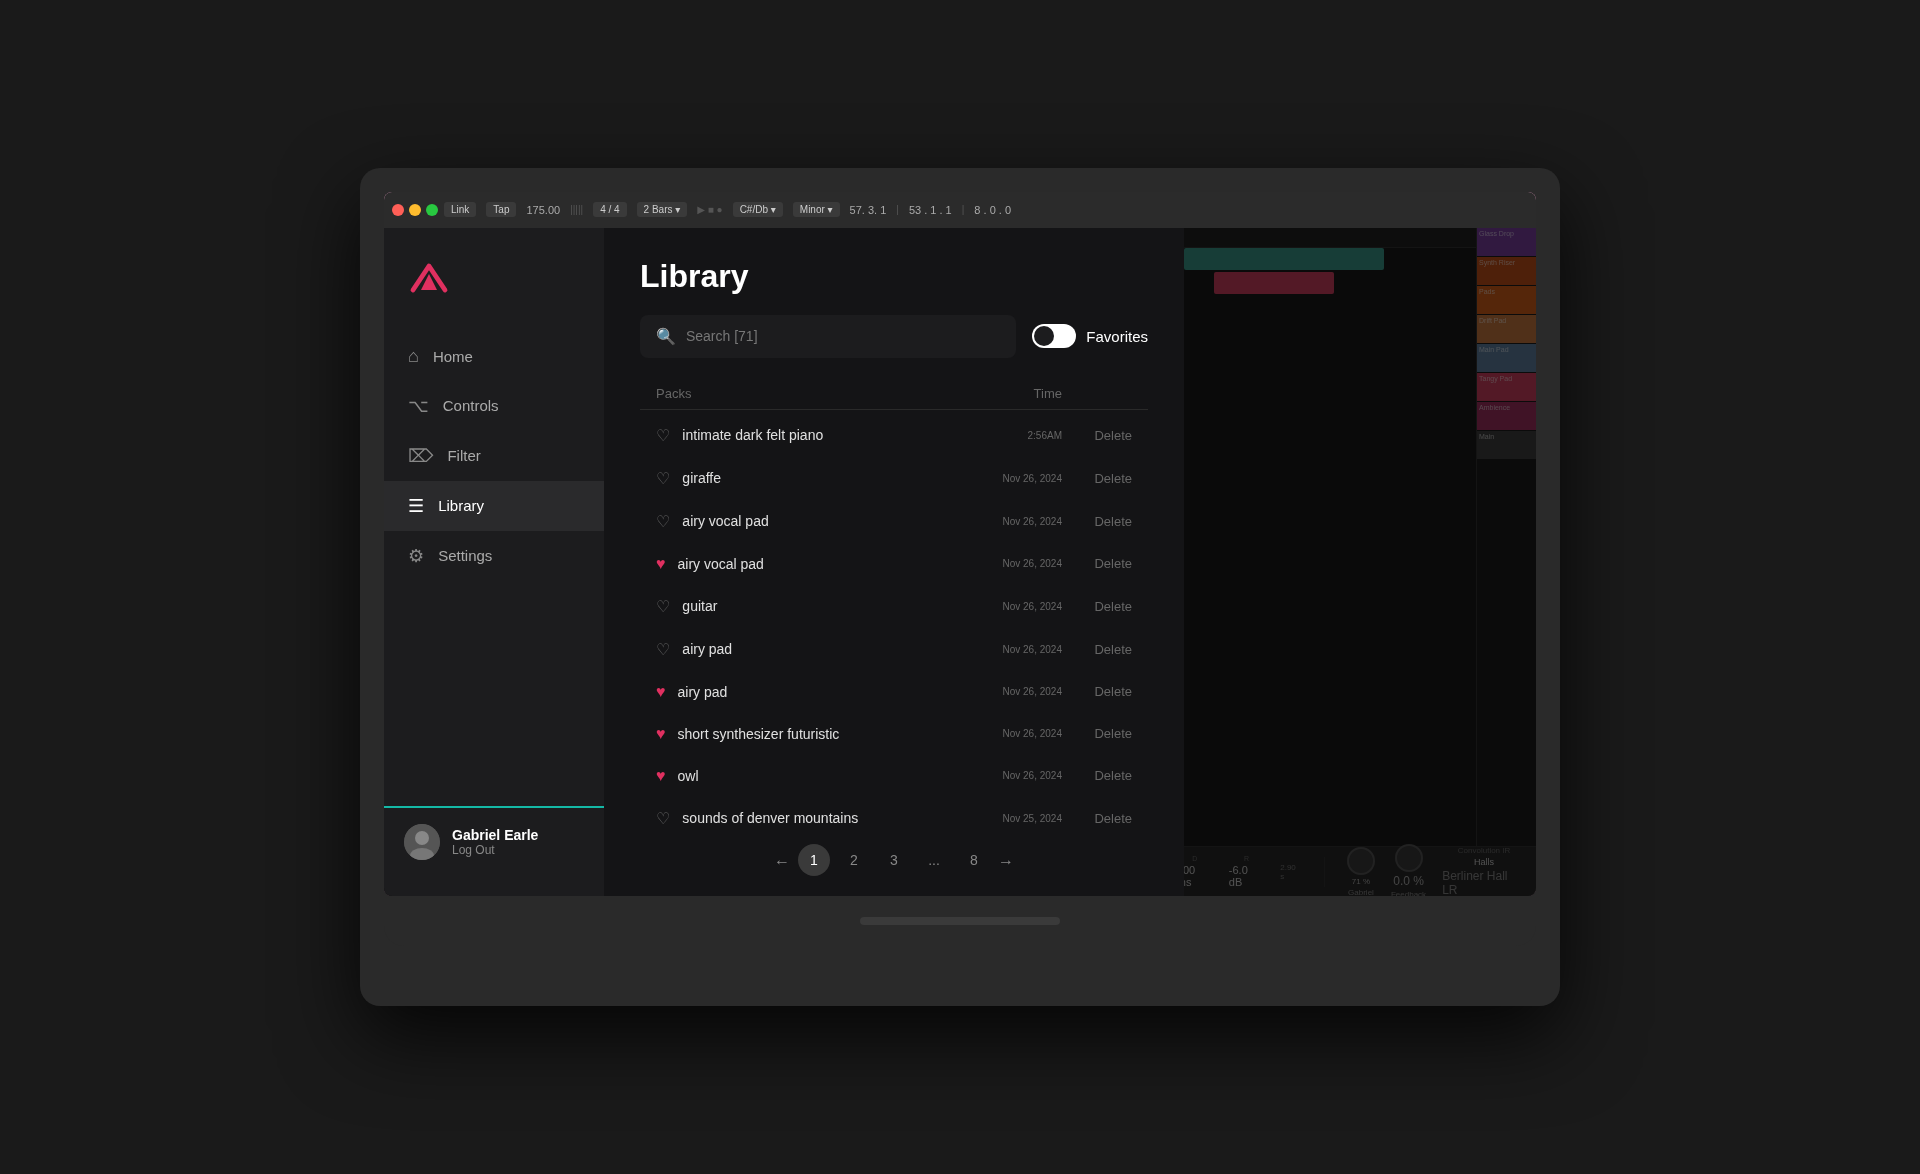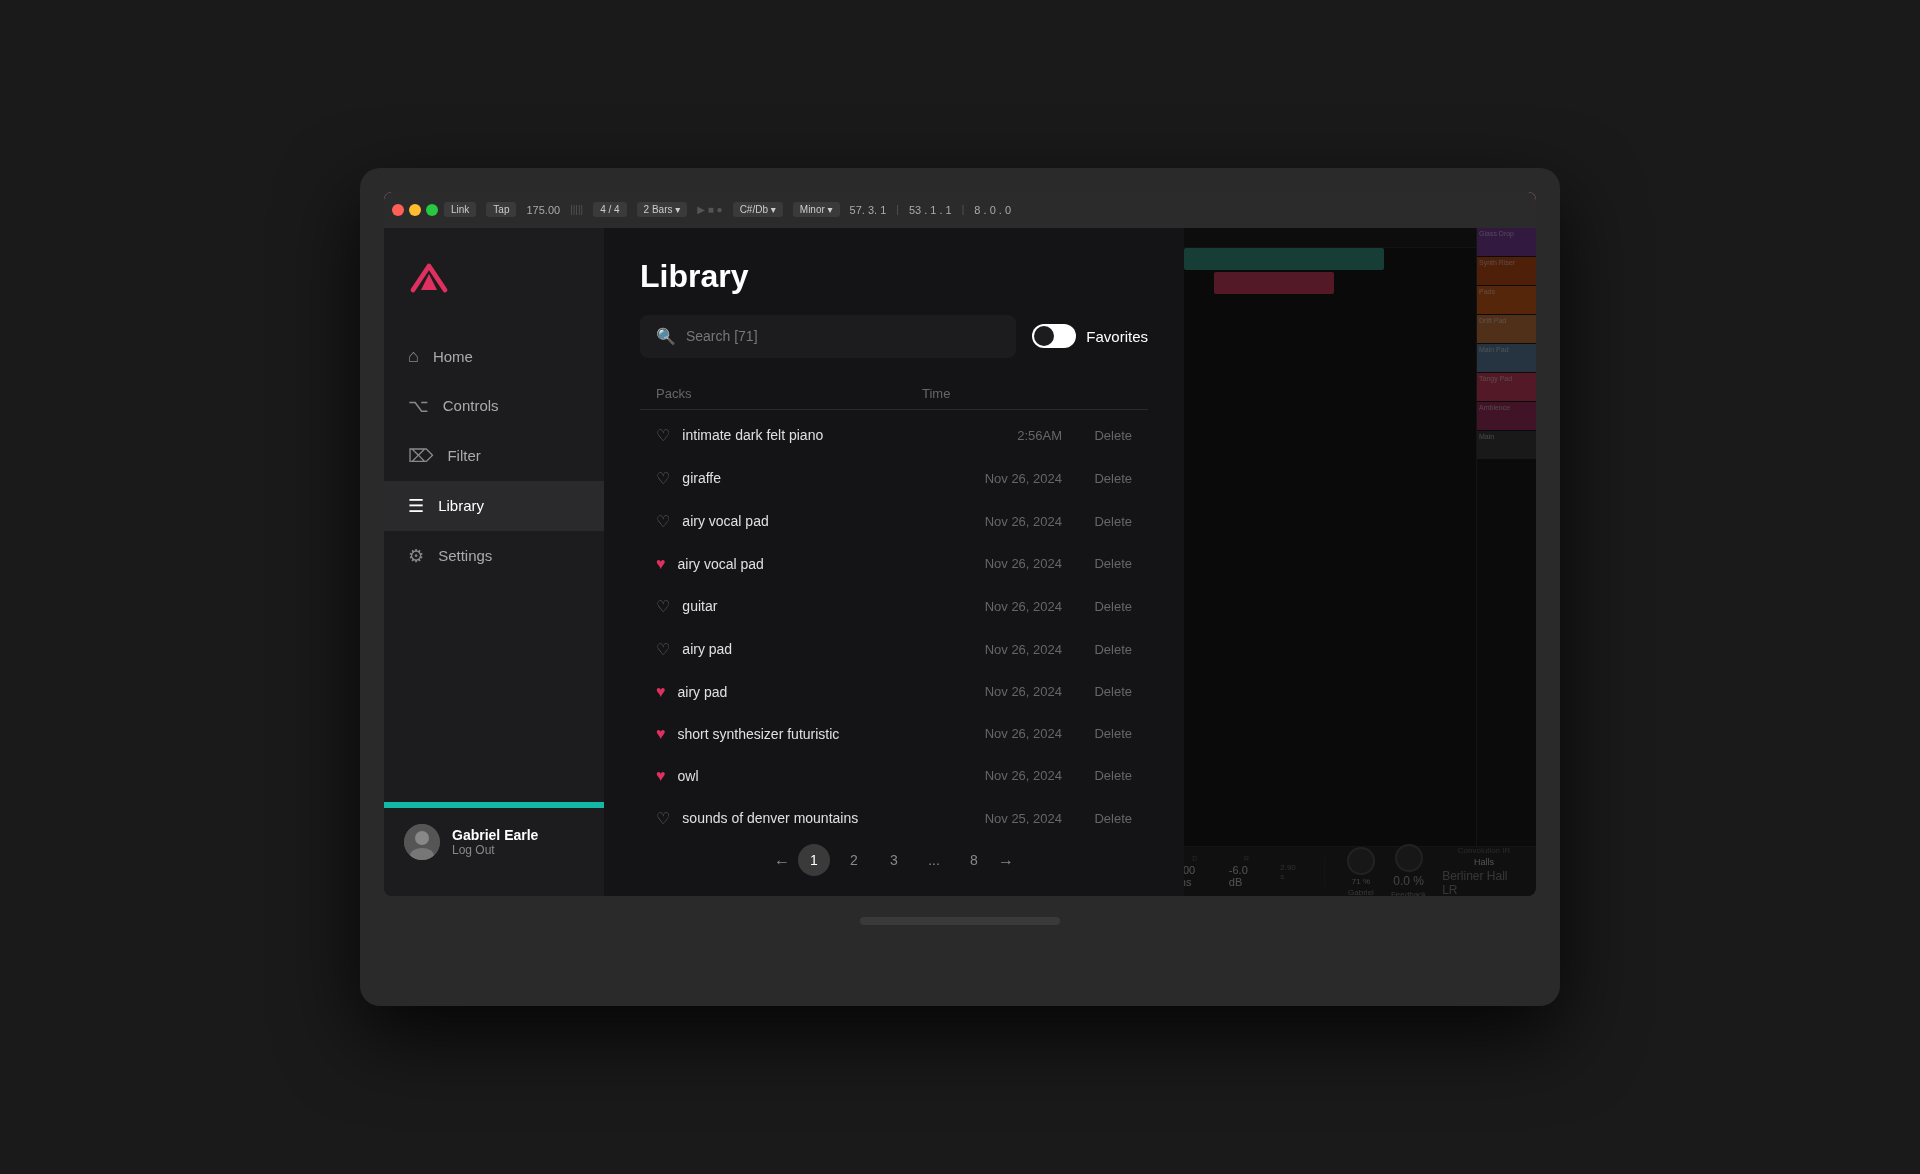--- a/index.html
+++ b/index.html
@@ -214,21 +214,21 @@
     }
     .table-header {
       display: flex;
       padding: 8px 16px;
       color: #666;
       font-size: 13px;
       border-bottom: 1px solid #2a2a2a;
       margin-bottom: 4px;
     }
     .col-name { flex: 1; }
-    .col-time { width: 140px; }
+    .col-time { width: 140px; text-align: right; }
     .col-action { width: 70px; text-align: right; }
 
     .table-row {
       display: flex;
       align-items: center;
       padding: 12px 16px;
       border-radius: 6px;
       cursor: pointer;
       transition: background 0.1s;
     }
@@ -241,21 +241,21 @@
     .heart-filled { color: #e03060; }
     .row-name {
       flex: 1;
       color: #e0e0e0;
       font-size: 14px;
     }
     .row-time {
       width: 140px;
       text-align: right;
       color: #666;
-      font-size: 13px;
+      font-size: 10px;
     }
     .row-delete {
       width: 70px;
       text-align: right;
       color: #666;
       font-size: 13px;
       cursor: pointer;
     }
 
     
@@ -282,21 +282,21 @@
     .page-btn.active { background: #3a3a3a; color: #fff; }
     .page-arrow { color: #888; cursor: pointer; font-size: 16px; }
 
     
     .user-section {
       margin-top: auto;
       padding: 16px 20px;
       display: flex;
       align-items: center;
       gap: 12px;
-      border-top: 6px solid #14b8a6;
+      border-top: 2px solid #14b8a6;
       cursor: pointer;
     }
     .user-avatar {
       width: 36px;
       height: 36px;
       border-radius: 50%;
       background: #555;
       display: flex;
       align-items: center;
       justify-content: center;

